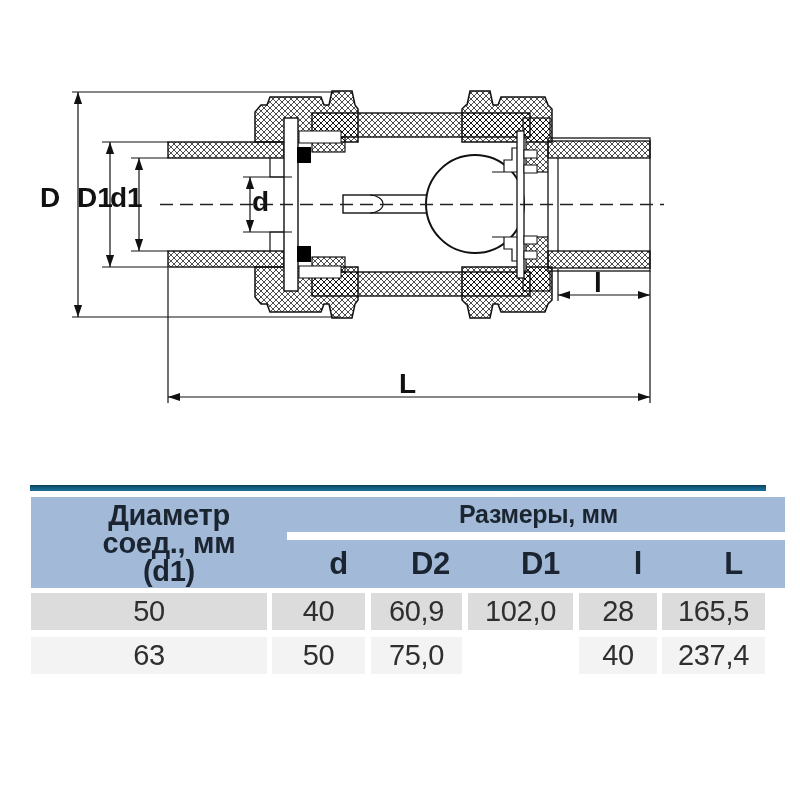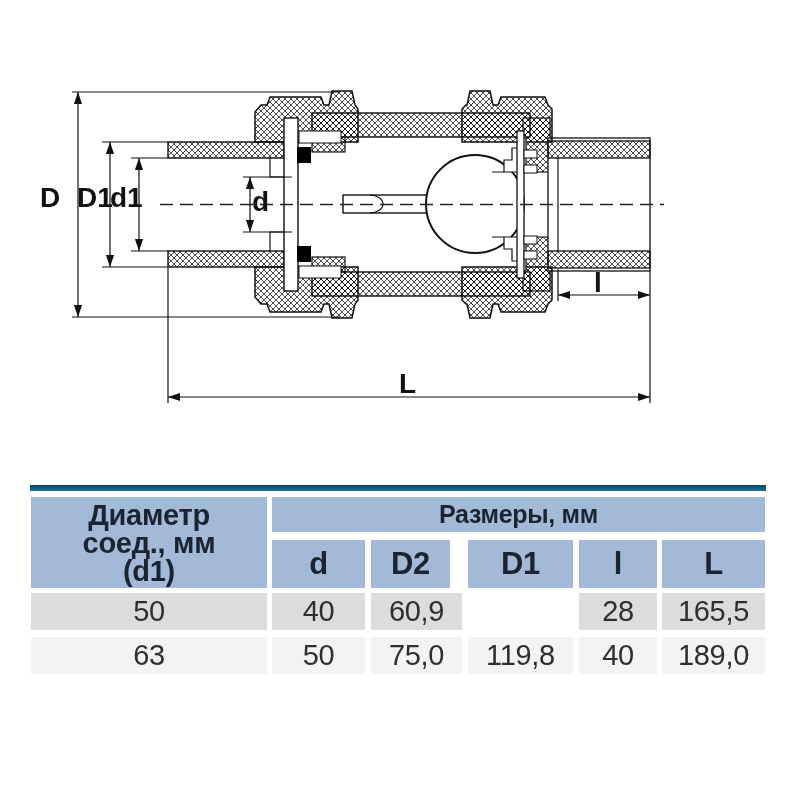--- a/index.html
+++ b/index.html
@@ -3,21 +3,21 @@
 <meta charset="utf-8">
 <style>
   html,body{margin:0;padding:0;background:#ffffff;}
   #page{position:relative;width:800px;height:800px;background:#fff;overflow:hidden;
         font-family:"Liberation Sans", sans-serif;}
   #drawing{position:absolute;left:0;top:0;}
   .dimlabel{font-family:"Liberation Sans", sans-serif;font-weight:bold;font-size:28px;fill:#111;}
   
   .cell{position:absolute;display:flex;align-items:center;justify-content:center;
         letter-spacing:-0.3px;}
-  .hdr{background:var(--hdr);color:var(--ink);font-weight:bold;}
+  .hdr{background:var(--hdr);color:var(--ink);font-weight:bold;padding-left:20px;}
   .val{color:#2f2f2f;font-weight:normal;font-size:29px;}
   .bar{position:absolute;background:linear-gradient(180deg,#0d3f59 0%,#156287 55%,#1a6e96 100%);}
   .hleft{flex-direction:column;line-height:28px;font-size:29px;}
   .hright{font-size:25px;}
   .sub{font-size:31px;}
   .r1{background:var(--row1);}
   .r2{background:var(--row2);}
 </style>
 </head>
 <body>
@@ -137,23 +137,23 @@
 
   <div class="cell hdr sub" style="left:272px;top:540px;width:93px;height:48px;">d</div>
   <div class="cell hdr sub" style="left:371px;top:540px;width:79px;height:48px;">D2</div>
   <div class="cell hdr sub" style="left:468px;top:540px;width:105px;height:48px;">D1</div>
   <div class="cell hdr sub" style="left:579px;top:540px;width:78px;height:48px;">l</div>
   <div class="cell hdr sub" style="left:662px;top:540px;width:103px;height:48px;">L</div>
 
   <div class="cell val r1" style="left:31px;top:593px;width:236px;height:37px;">50</div>
   <div class="cell val r1" style="left:272px;top:593px;width:93px;height:37px;">40</div>
   <div class="cell val r1" style="left:371px;top:593px;width:91px;height:37px;">60,9</div>
+  <div class="cell val r1" style="left:468px;top:593px;width:105px;height:37px;">102,0</div>
   <div class="cell val r1" style="left:579px;top:593px;width:78px;height:37px;">28</div>
   <div class="cell val r1" style="left:662px;top:593px;width:103px;height:37px;">165,5</div>
 
   <div class="cell val r2" style="left:31px;top:637px;width:236px;height:37px;">63</div>
   <div class="cell val r2" style="left:272px;top:637px;width:93px;height:37px;">50</div>
   <div class="cell val r2" style="left:371px;top:637px;width:91px;height:37px;">75,0</div>
-  <div class="cell val r2" style="left:468px;top:637px;width:105px;height:37px;">119,8</div>
   <div class="cell val r2" style="left:579px;top:637px;width:78px;height:37px;">40</div>
-  <div class="cell val r2" style="left:662px;top:637px;width:103px;height:37px;">189,0</div>
+  <div class="cell val r2" style="left:662px;top:637px;width:103px;height:37px;">237,4</div>
 
 </div>
 
 </body></html>

